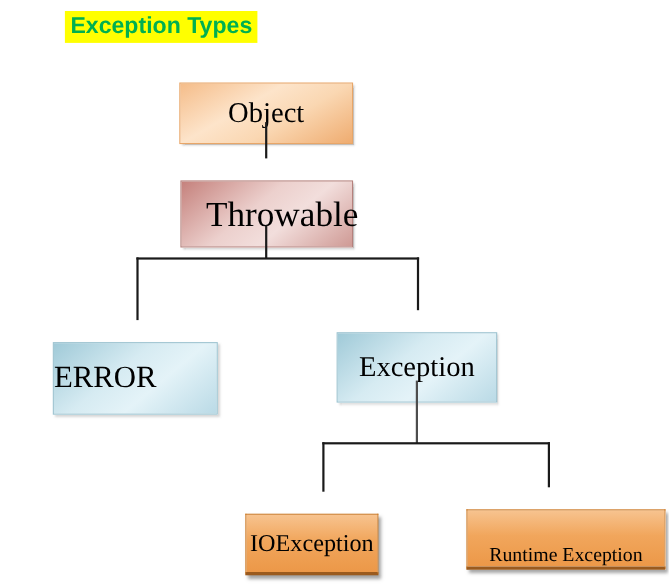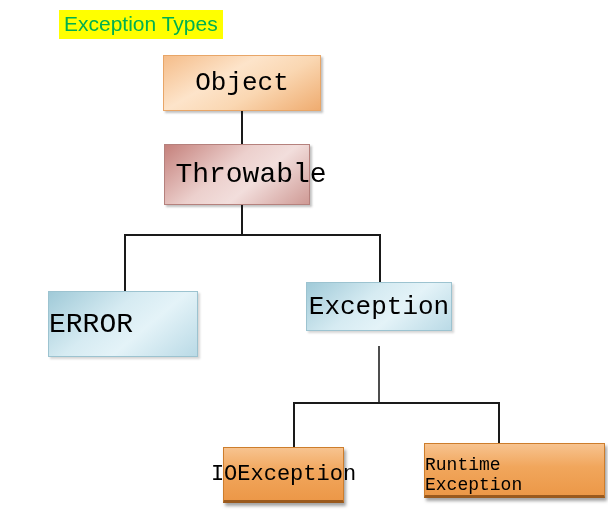--- a/index.html
+++ b/index.html
@@ -11,59 +11,60 @@
     background: #ffffff;
     overflow: hidden;
   }
   .title {
     position: absolute;
     left: 59px;
     top: 10px;
     background: #ffff00;
     color: #00b050;
     font-size: 21px;
-    font-weight: normal;
+    font-weight: bold;
     padding: 2px 5px 3px 5px;
     letter-spacing: 0px;
   }
   .node {
     position: absolute;
     display: flex;
     align-items: center;
     justify-content: center;
     color: #000000;
-    font-family: Liberation Mono, monospace;
+    font-family: Liberation Serif, serif;
+    margin-top: 20px;
   }
   .node-object {
     left: 163px; top: 55px; width: 158px; height: 56px;
     background: linear-gradient(150deg, #f5bd8a 0%, #fde4ca 38%, #fad7b2 62%, #efac70 100%);
     border: 1px solid #e8a668;
     box-shadow: 2px 2px 2px rgba(120,120,120,0.45);
     font-size: 26px;
   }
   .node-throwable {
-    left: 164px; top: 144px; width: 146px; height: 61px;
+    left: 164px; top: 144px; width: 157px; height: 61px;
     background: linear-gradient(140deg, #c5817c 0%, #ecd0cd 42%, #f2dedc 62%, #cf9a95 100%);
     border: 1px solid #b5817d;
     box-shadow: 2px 2px 2px rgba(120,120,120,0.45);
-    font-size: 28px;
+    font-size: 32px;
     padding-left: 28px;
   }
   .node-blue {
     background: linear-gradient(140deg, #a0cad8 0%, #d6ebf2 40%, #e4f3f8 62%, #badae6 100%);
     border: 1px solid #9cc3d0;
     box-shadow: 2px 2px 2px rgba(140,140,140,0.35);
   }
   .node-error {
     left: 48px; top: 291px; width: 150px; height: 66px;
     font-size: 28px;
     justify-content: flex-start;
   }
   .node-exception {
-    left: 306px; top: 282px; width: 146px; height: 49px;
+    left: 306px; top: 282px; width: 146px; height: 64px;
     font-size: 26px;
   }
   .node-orange {
     background: linear-gradient(180deg, #f7c38f 0%, #f1a65c 45%, #ec9848 100%);
     border: 1px solid #cd7d2c;
     border-bottom: 3px solid #9a5a1e;
     box-shadow: 2px 3px 3px rgba(90,90,90,0.55);
   }
   .node-ioexception {
     left: 223px; top: 447px; width: 121px; height: 56px;

